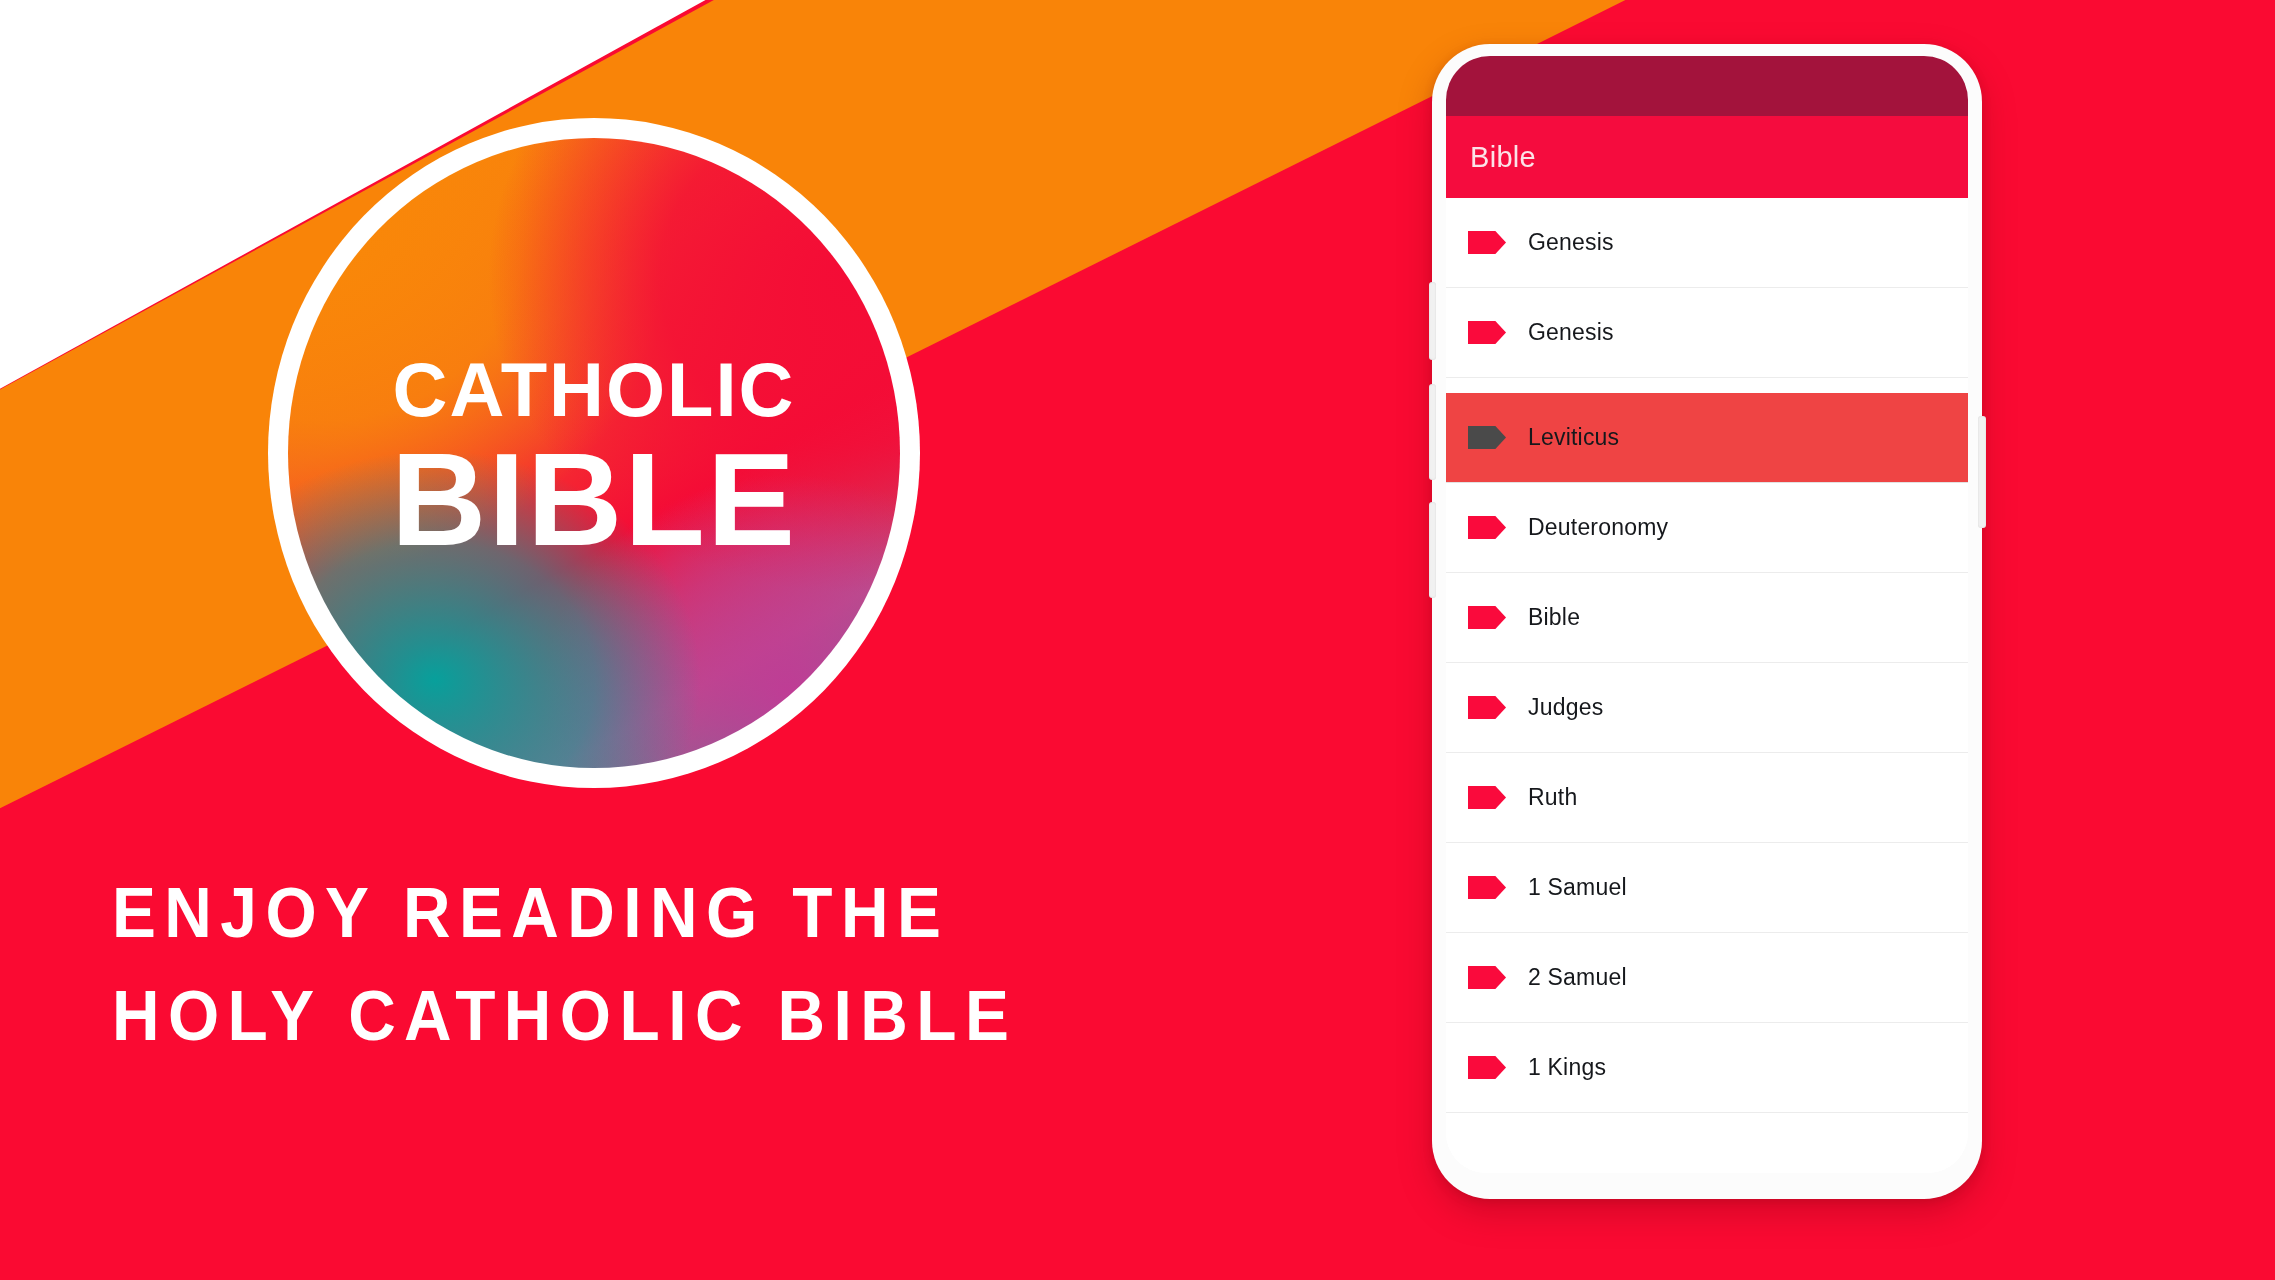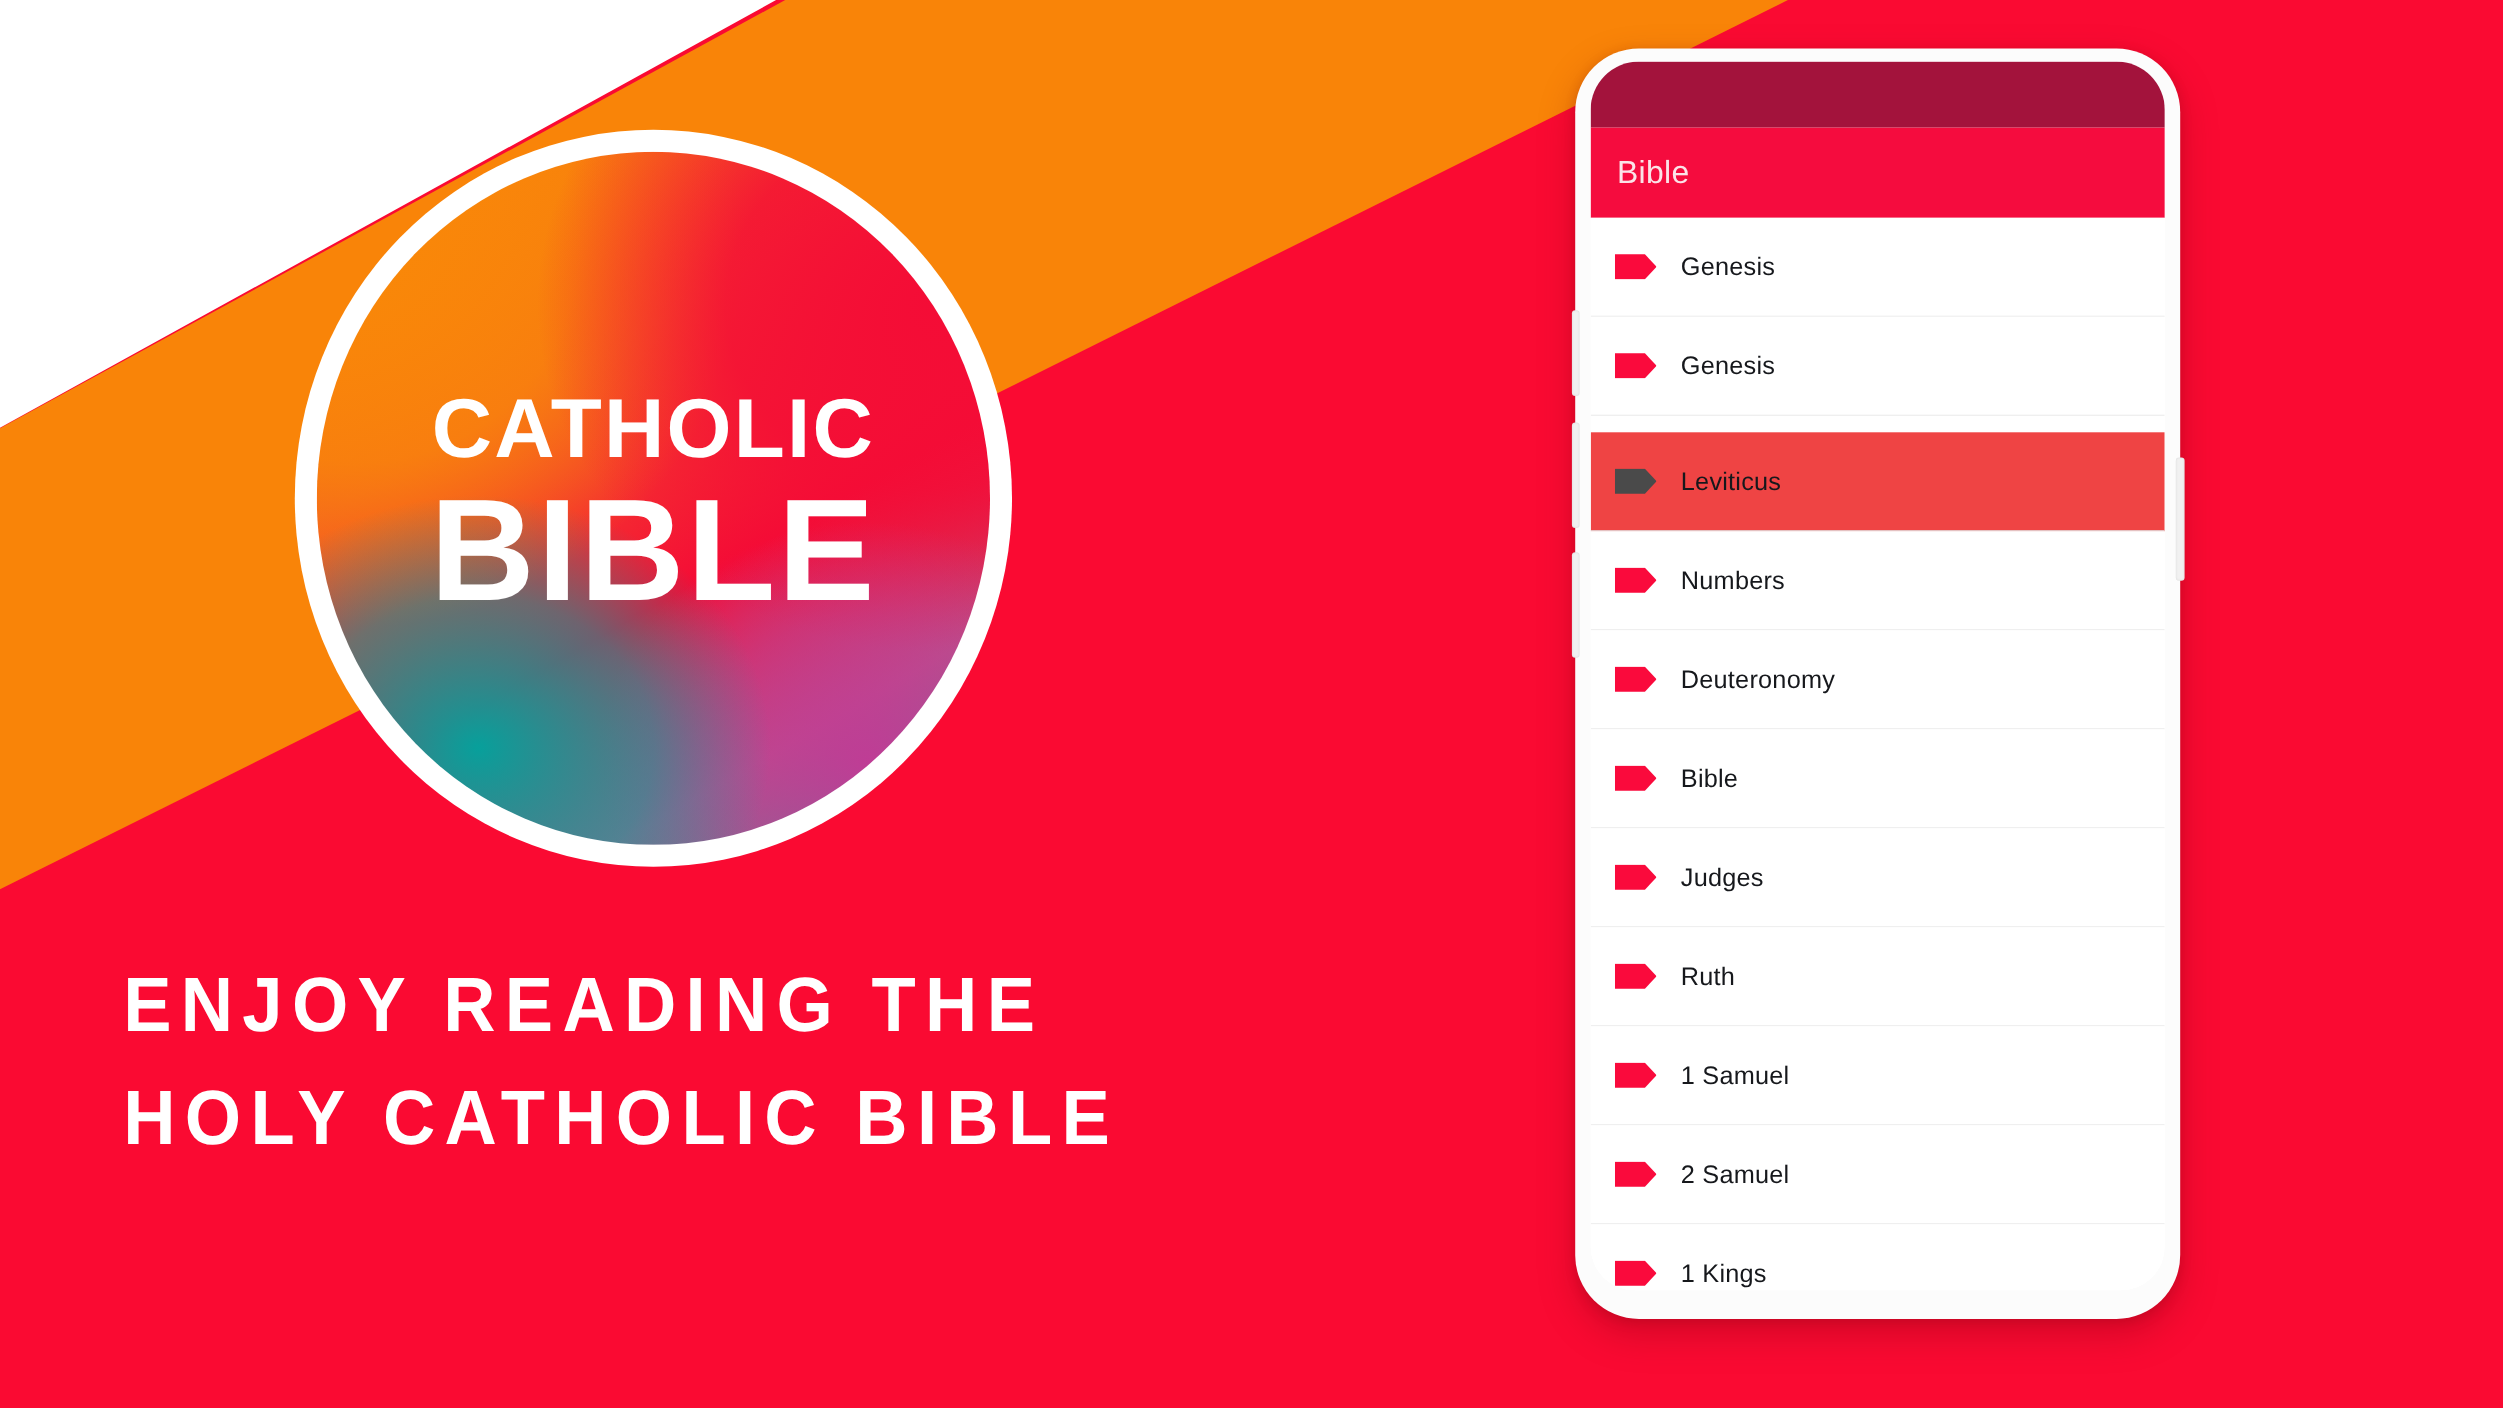--- a/index.html
+++ b/index.html
@@ -261,24 +261,20 @@
           <div class="book-row">
             <span class="tag-icon"></span>
             <span class="book-label">Genesis</span>
           </div>
           <div class="book-row is-selected">
             <span class="tag-icon"></span>
             <span class="book-label">Leviticus</span>
           </div>
           <div class="book-row">
             <span class="tag-icon"></span>
-            <span class="book-label">Numbers</span>
-          </div>
-          <div class="book-row">
-            <span class="tag-icon"></span>
             <span class="book-label">Deuteronomy</span>
           </div>
           <div class="book-row">
             <span class="tag-icon"></span>
             <span class="book-label">Bible</span>
           </div>
           <div class="book-row">
             <span class="tag-icon"></span>
             <span class="book-label">Judges</span>
           </div>

